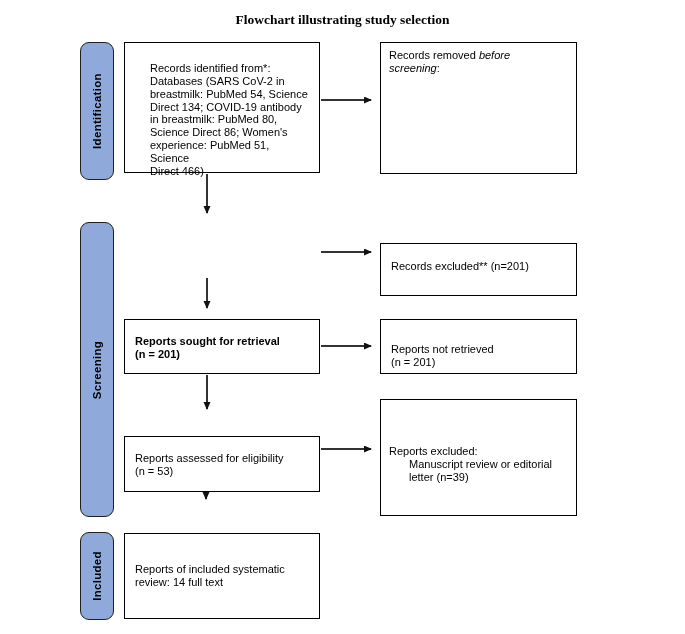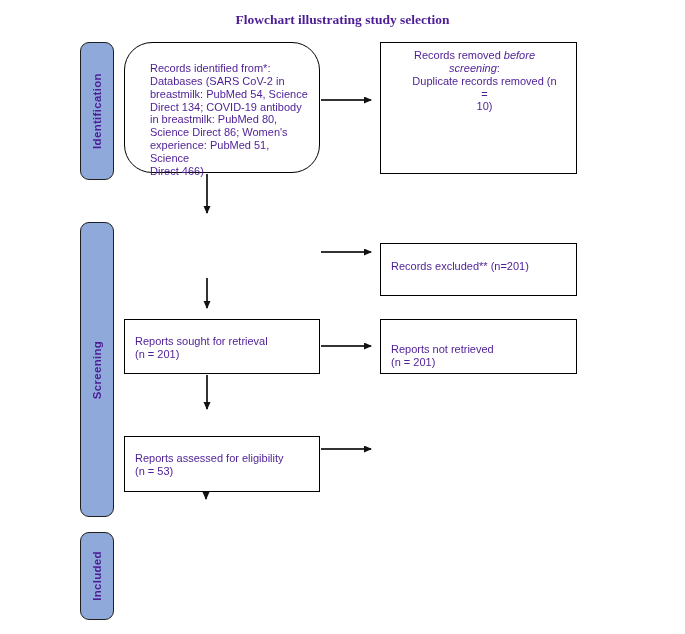--- a/index.html
+++ b/index.html
@@ -1,18 +1,18 @@
 <!DOCTYPE html>
 <html><head>
 <meta charset="utf-8">
 <style>
   html,body { margin:0; padding:0; background:#ffffff; }
   .canvas {
     position:relative; width:685px; height:634px; background:#fff;
-    font-family:"Liberation Sans","DejaVu Sans",sans-serif; color:#4c1d95;
+    font-family:"Liberation Sans","DejaVu Sans",sans-serif; color:#000000;
     overflow:hidden;
   }
   .title {
     position:absolute; top:12px; left:0; width:685px; margin:0;
     text-align:center; font-family:"Liberation Serif","DejaVu Serif",serif;
     font-weight:bold; font-size:13.5px;
   }
   .arrows { position:absolute; left:0; top:0; }
   .stage {
     position:absolute; width:34px; box-sizing:border-box;
@@ -27,25 +27,25 @@
   .stage-screening      { left:80px; top:222px; height:295px; }
   .stage-included       { left:80px; top:532px; height:88px;  }
 
   .box {
     position:absolute; box-sizing:border-box; background:#fff;
     border:1.4px solid #000; font-size:11px; line-height:1.17;
   }
   .pre { white-space:pre-line; }
   .indent { margin-left:20px; }
 
-  .box-identified        { left:124px; top:42px;  width:196px; height:131px; padding:19px 8px 0 25px;border-radius:28px; }
-  .box-removed           { left:380px; top:42px;  width:197px; height:132px; padding:6px 16px 0 8px;text-align:center; }
+  .box-identified        { left:124px; top:42px;  width:196px; height:131px; padding:19px 8px 0 25px; }
+  .box-removed           { left:380px; top:42px;  width:197px; height:132px; padding:6px 16px 0 8px; }
   .box-screened          { left:124px; top:225px; width:196px; height:52px;  padding:14px 8px 0 10px; }
   .box-excluded          { left:380px; top:243px; width:197px; height:53px;  padding:16px 8px 0 10px; }
-  .box-sought            { left:124px; top:319px; width:196px; height:55px;  padding:15px 8px 0 10px; }
+  .box-sought            { left:124px; top:319px; width:196px; height:55px;  padding:15px 8px 0 10px;font-weight:bold; }
   .box-not-retrieved     { left:380px; top:319px; width:197px; height:55px;  padding:23px 8px 0 10px; }
   .box-assessed          { left:124px; top:436px; width:196px; height:56px;  padding:15px 8px 0 10px; }
   .box-reports-excluded  { left:380px; top:399px; width:197px; height:117px; padding:45px 6px 0 8px; }
   .box-included          { left:124px; top:533px; width:196px; height:86px;  padding:29px 8px 0 10px; }
 </style>
 </head>
 <body>
 
 <div class="canvas">
 
@@ -83,22 +83,20 @@
 breastmilk: PubMed 54, Science
 Direct 134; COVID-19 antibody
 in breastmilk: PubMed 80,
 Science Direct 86; Women's
 experience: PubMed 51, Science
 Direct 466)</div>
   </div>
 
   <div class="box box-removed">
     <div><span>Records removed </span><i>before screening</i><span>:</span></div>
-    <div class="pre indent">Duplicate records removed (n =
-10)</div>
   </div>
 
 
   <div class="box box-excluded">
     <div class="pre">Records excluded** (n=201)</div>
   </div>
 
   <div class="box box-sought">
     <div class="pre">Reports sought for retrieval
 (n = 201)</div>
@@ -107,15 +105,24 @@
   <div class="box box-not-retrieved">
     <div class="pre">Reports not retrieved
 (n = 201)</div>
   </div>
 
   <div class="box box-assessed">
     <div class="pre">Reports assessed for eligibility
 (n = 53)</div>
   </div>
 
+  <div class="box box-reports-excluded">
+    <div>Reports excluded:</div>
+    <div class="pre indent">Manuscript review or editorial
+letter (n=39)</div>
+  </div>
 
+  <div class="box box-included">
+    <div class="pre">Reports of included systematic
+review: 14 full text</div>
+  </div>
 
 </div>
 
 </body></html>

